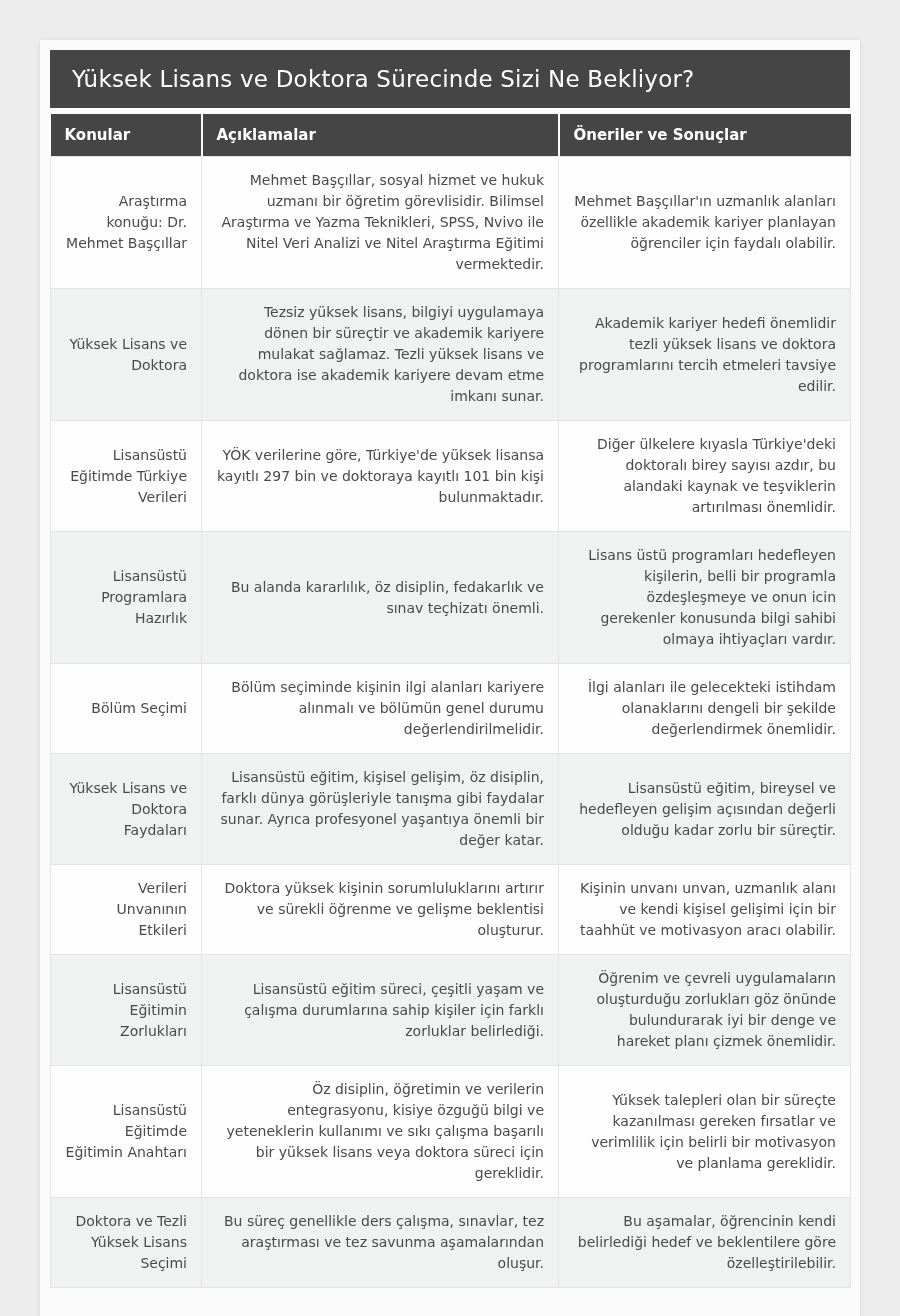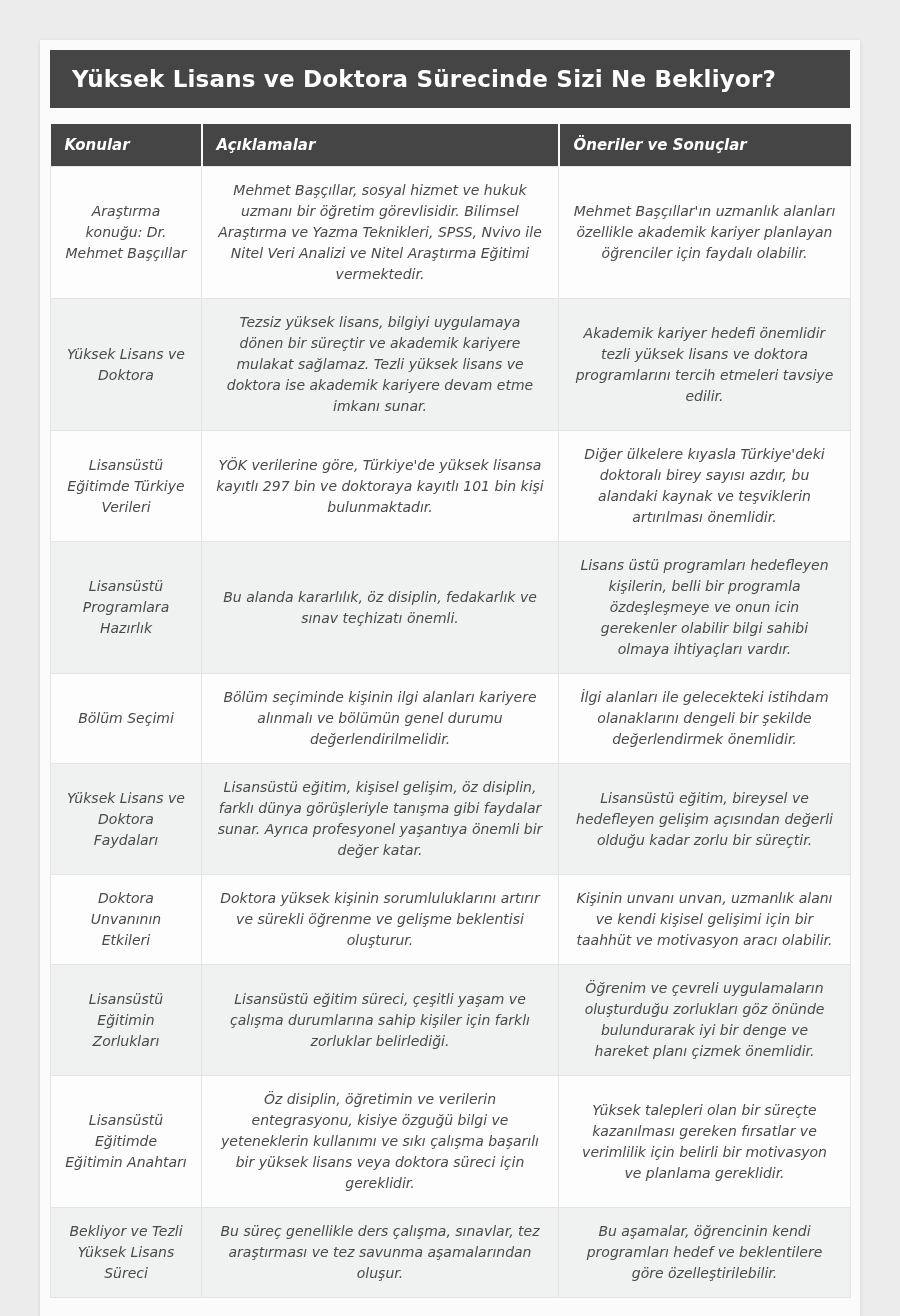--- a/index.html
+++ b/index.html
@@ -25,30 +25,29 @@
     margin:40px auto 0;
     background:var(--card-bg);
     padding:10px 10px 55px;
     box-shadow:0 1px 4px rgba(0,0,0,0.10);
     box-sizing:border-box;
   }
   .title-bar{
     background:var(--header-bg);
     color:var(--header-text);
     font-size:23px;
-    font-weight:700;
+    font-weight:400;
     padding:16px 22px;
     letter-spacing:.2px;
   }
   table{
     width:800px;
     border-collapse:collapse;
     table-layout:fixed;
-    margin-top:16px;
-    font-style:italic;
+    margin-top:6px;
   }
   col.c-topic{width:151px;}
   col.c-desc{width:357px;}
   col.c-sugg{width:292px;}
   thead th{
     background:var(--header-bg);
     color:var(--header-text);
     font-size:15px;
     font-weight:700;
     text-align:left;
@@ -58,21 +57,21 @@
   thead th + th{
     border-left:2px solid var(--card-bg);
   }
   tbody td{
     border:1px solid var(--cell-border);
     color:var(--body-text);
     font-size:14px;
     line-height:1.5;
     padding:13px 14px;
     vertical-align:middle;
-    text-align:center;
+    text-align:right;
     word-wrap:break-word;
   }
   tbody tr{background:var(--row-bg);}
   tbody tr:nth-child(even){background:var(--row-alt-bg);}
   .footer{
     margin-top:28px;
     text-align:center;
     color:var(--footer-text);
     font-size:15px;
   }
@@ -109,50 +108,50 @@
           <td>Akademik kariyer hedefi önemlidir tezli yüksek lisans ve doktora programlarını tercih etmeleri tavsiye edilir.</td>
         </tr>
         <tr>
           <td>Lisansüstü Eğitimde Türkiye Verileri</td>
           <td>YÖK verilerine göre, Türkiye'de yüksek lisansa kayıtlı 297 bin ve doktoraya kayıtlı 101 bin kişi bulunmaktadır.</td>
           <td>Diğer ülkelere kıyasla Türkiye'deki doktoralı birey sayısı azdır, bu alandaki kaynak ve teşviklerin artırılması önemlidir.</td>
         </tr>
         <tr>
           <td>Lisansüstü Programlara Hazırlık</td>
           <td>Bu alanda kararlılık, öz disiplin, fedakarlık ve sınav teçhizatı önemli.</td>
-          <td>Lisans üstü programları hedefleyen kişilerin, belli bir programla özdeşleşmeye ve onun icin gerekenler olabilir bilgi sahibi olmaya ihtiyaçları vardır.</td>
+          <td>Lisans üstü programları hedefleyen kişilerin, belli bir programla özdeşleşmeye ve onun icin gerekenler konusunda bilgi sahibi olmaya ihtiyaçları vardır.</td>
         </tr>
         <tr>
           <td>Bölüm Seçimi</td>
           <td>Bölüm seçiminde kişinin ilgi alanları kariyere alınmalı ve bölümün genel durumu değerlendirilmelidir.</td>
           <td>İlgi alanları ile gelecekteki istihdam olanaklarını dengeli bir şekilde değerlendirmek önemlidir.</td>
         </tr>
         <tr>
           <td>Yüksek Lisans ve Doktora Faydaları</td>
           <td>Lisansüstü eğitim, kişisel gelişim, öz disiplin, farklı dünya görüşleriyle tanışma gibi faydalar sunar. Ayrıca profesyonel yaşantıya önemli bir değer katar.</td>
           <td>Lisansüstü eğitim, bireysel ve hedefleyen gelişim açısından değerli olduğu kadar zorlu bir süreçtir.</td>
         </tr>
         <tr>
-          <td>Doktora Unvanının Etkileri</td>
+          <td>Verileri Unvanının Etkileri</td>
           <td>Doktora yüksek kişinin sorumluluklarını artırır ve sürekli öğrenme ve gelişme beklentisi oluşturur.</td>
           <td>Kişinin unvanı unvan, uzmanlık alanı ve kendi kişisel gelişimi için bir taahhüt ve motivasyon aracı olabilir.</td>
         </tr>
         <tr>
           <td>Lisansüstü Eğitimin Zorlukları</td>
           <td>Lisansüstü eğitim süreci, çeşitli yaşam ve çalışma durumlarına sahip kişiler için farklı zorluklar belirlediği.</td>
           <td>Öğrenim ve çevreli uygulamaların oluşturduğu zorlukları göz önünde bulundurarak iyi bir denge ve hareket planı çizmek önemlidir.</td>
         </tr>
         <tr>
           <td>Lisansüstü Eğitimde Eğitimin Anahtarı</td>
           <td>Öz disiplin, öğretimin ve verilerin entegrasyonu, kisiye özguğü bilgi ve yeteneklerin kullanımı ve sıkı çalışma başarılı bir yüksek lisans veya doktora süreci için gereklidir.</td>
           <td>Yüksek talepleri olan bir süreçte kazanılması gereken fırsatlar ve verimlilik için belirli bir motivasyon ve planlama gereklidir.</td>
         </tr>
         <tr>
-          <td>Bekliyor ve Tezli Yüksek Lisans Süreci</td>
+          <td>Doktora ve Tezli Yüksek Lisans Seçimi</td>
           <td>Bu süreç genellikle ders çalışma, sınavlar, tez araştırması ve tez savunma aşamalarından oluşur.</td>
-          <td>Bu aşamalar, öğrencinin kendi programları hedef ve beklentilere göre özelleştirilebilir.</td>
+          <td>Bu aşamalar, öğrencinin kendi belirlediği hedef ve beklentilere göre özelleştirilebilir.</td>
         </tr>
       </tbody>
   </table>
 
   <div class="footer">IIENSTITU - www.iienstitu.com</div>
 
 </div>
 
 </body></html>

